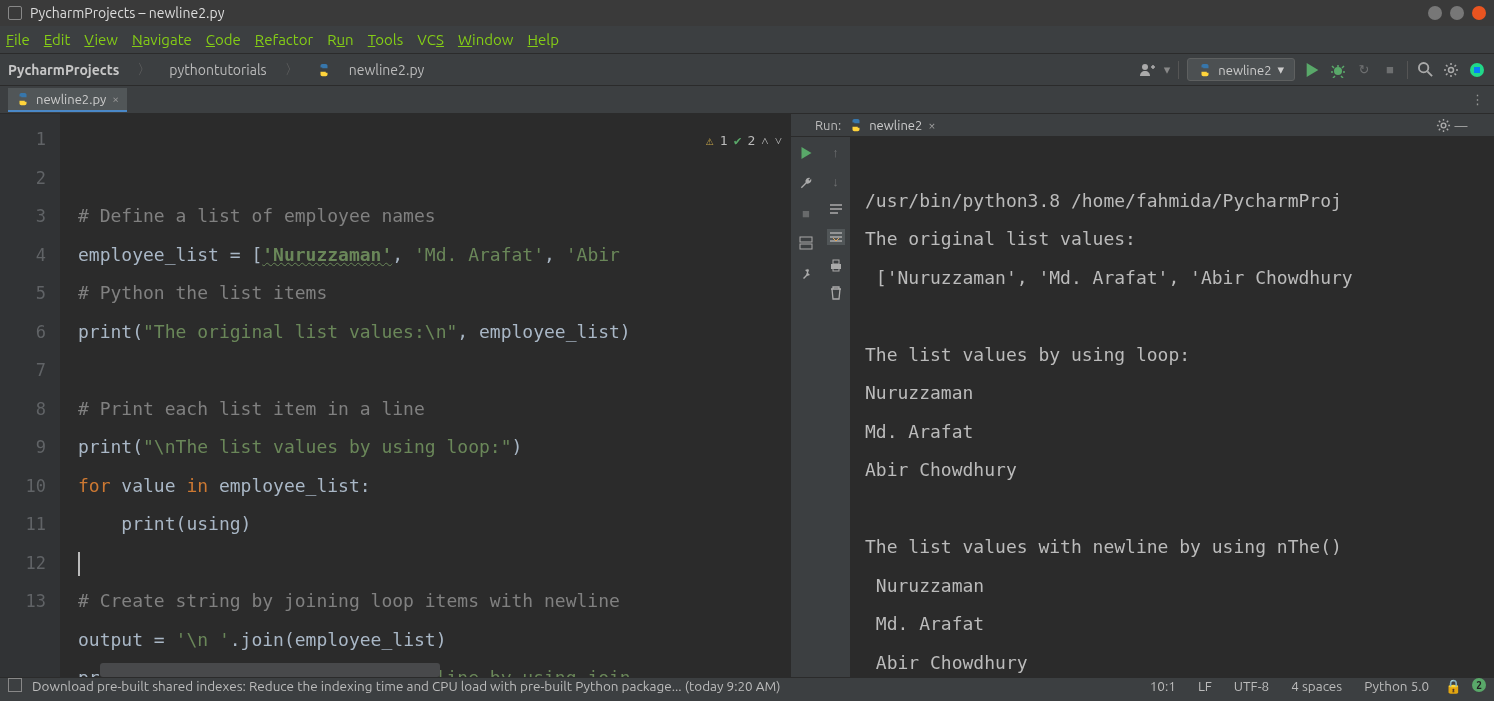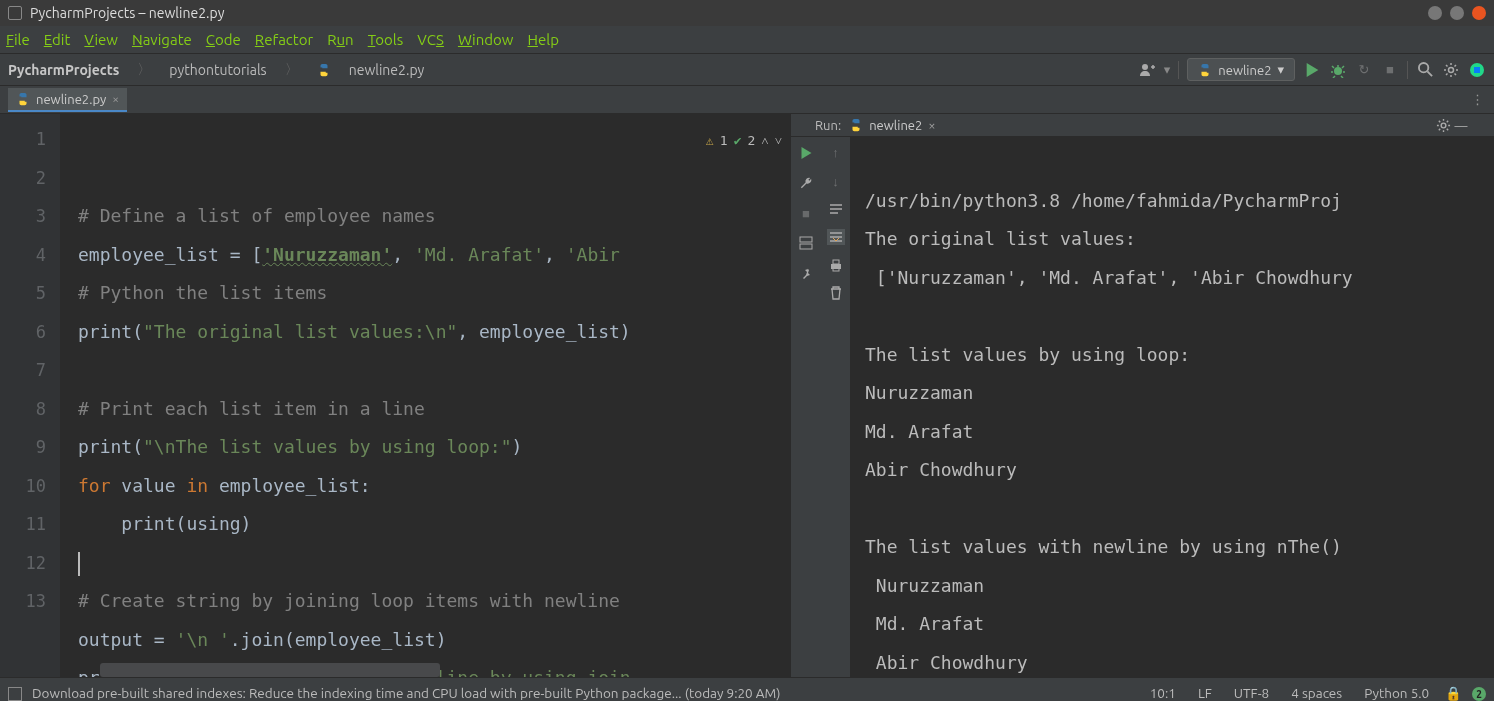--- a/index.html
+++ b/index.html
@@ -194,21 +194,21 @@
   overflow:hidden;
   position:relative;
 }
 
 
 .statusbar {
   height:24px;
   background:#3c3f41;
   border-top:1px solid #2b2b2b;
   display:flex;
-  align-items:flex-end;
+  align-items:flex-start;
   padding:0 8px;
   font-size:13.5px;
   color:#bbb;
   gap:10px;
 }
 .statusbar .spacer{flex:1;}
 .status-seg{padding:0 6px;}
 .status-dot-green {
   width:14px;height:14px;border-radius:50%;background:#59a869;color:#222;
   display:flex;align-items:center;justify-content:center;font-size:10px;font-weight:bold;

